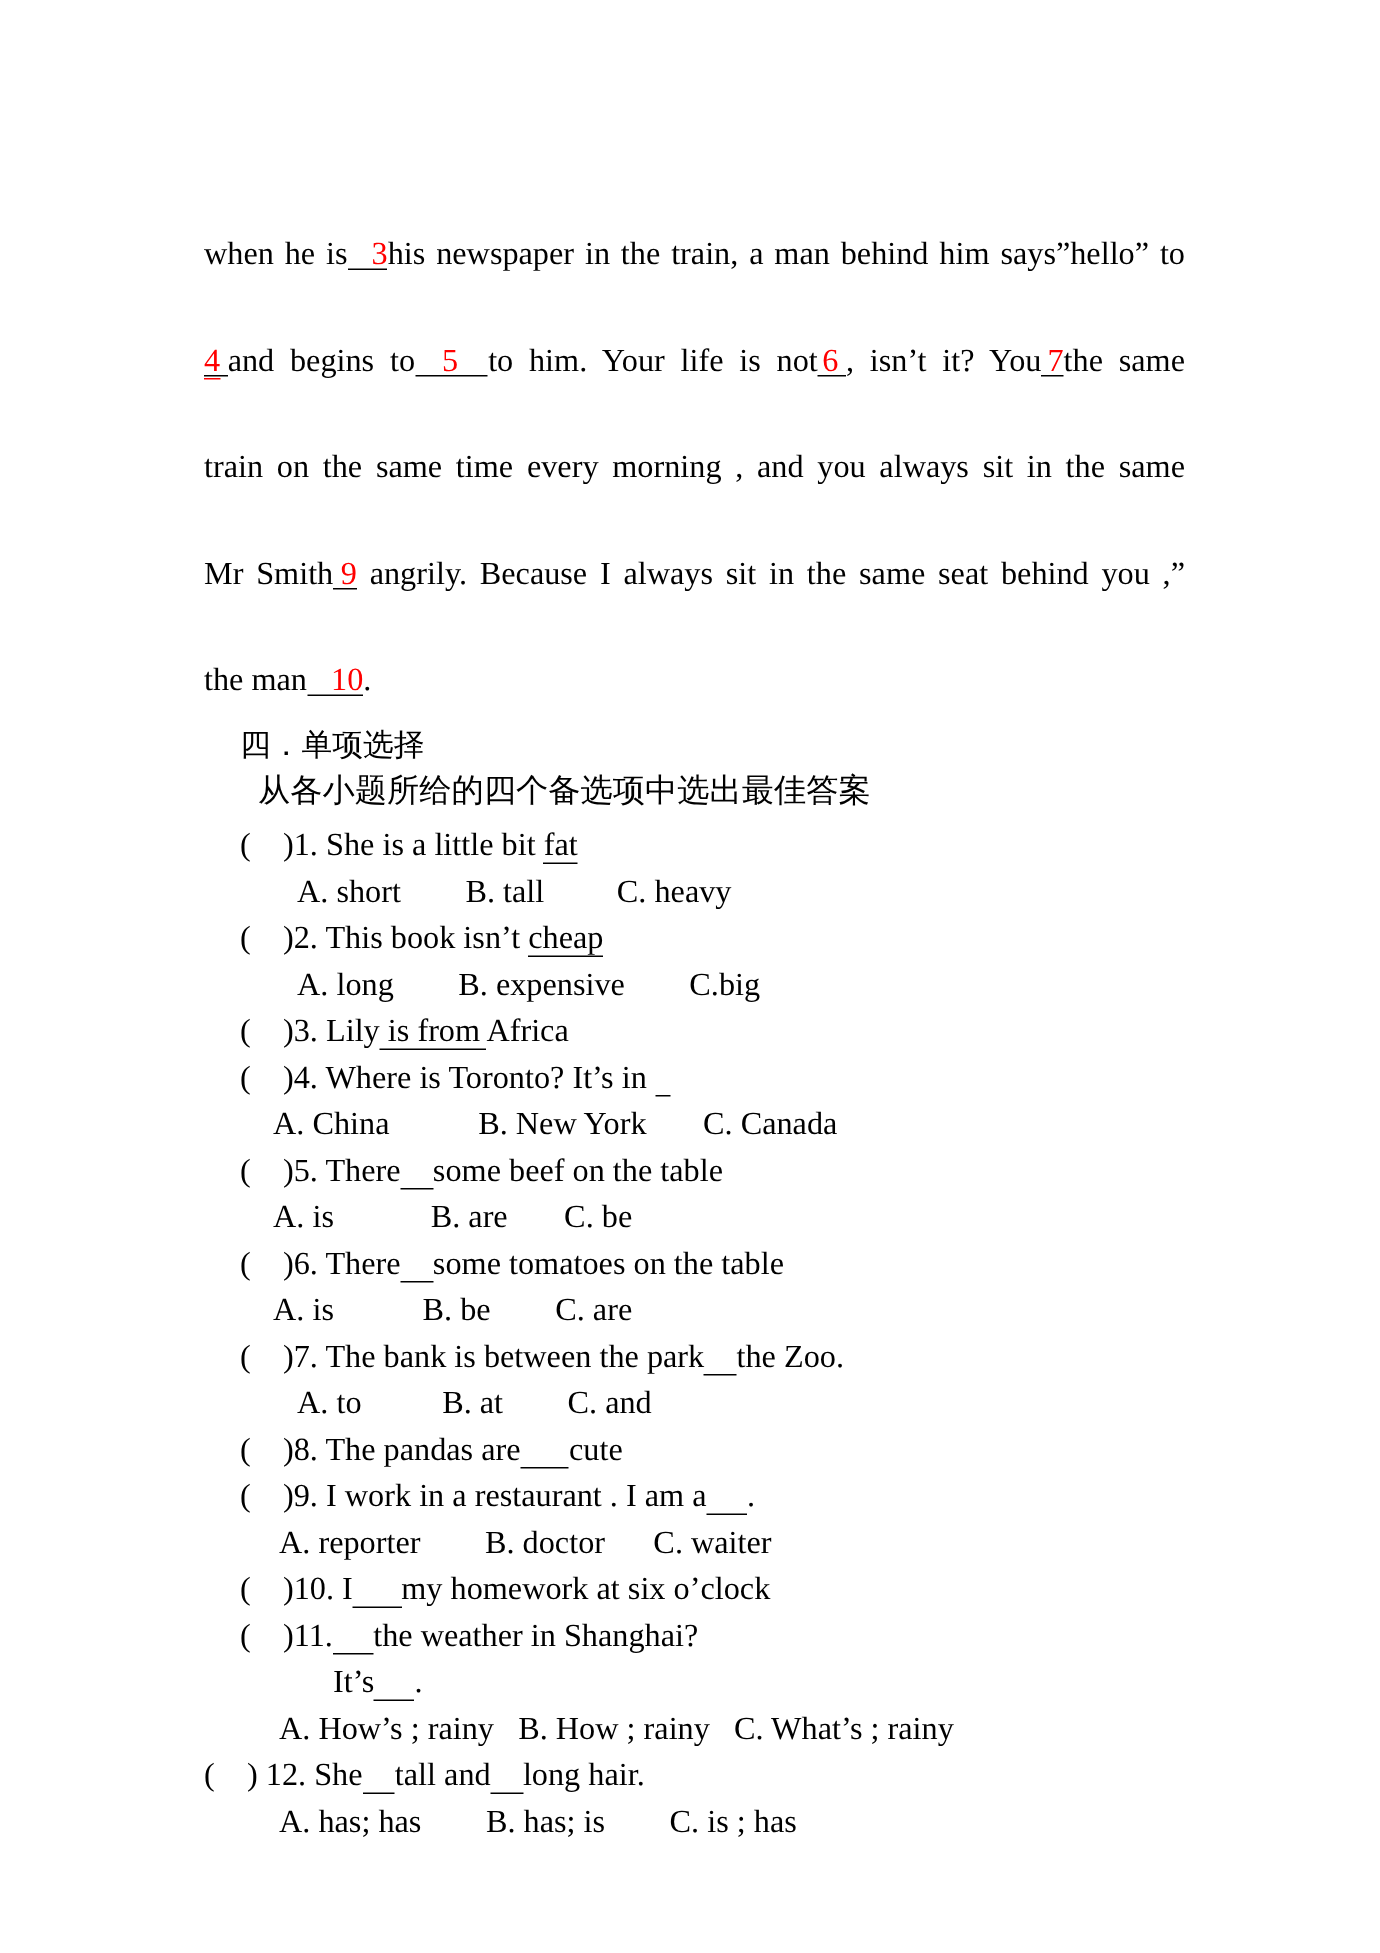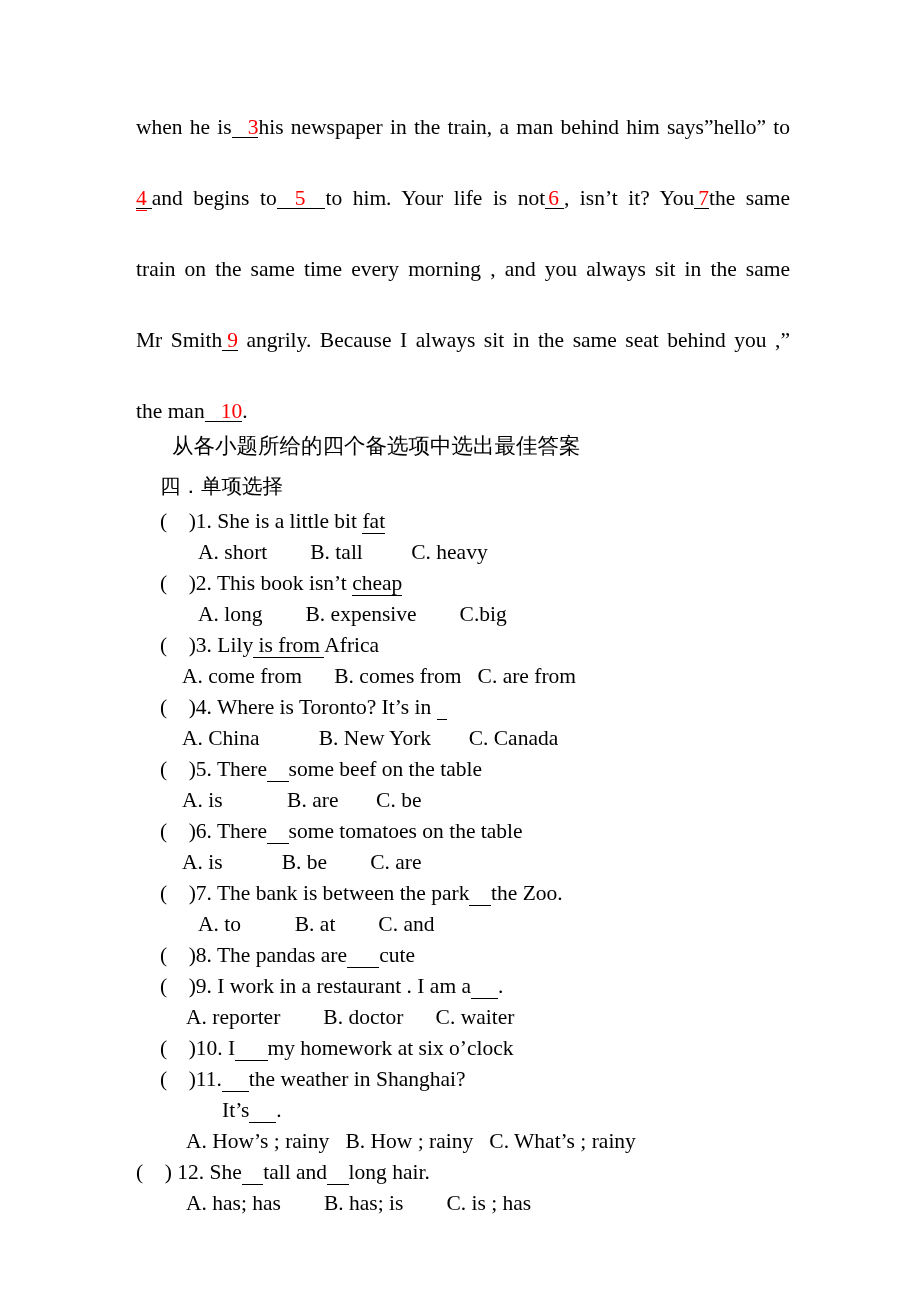--- a/index.html
+++ b/index.html
@@ -13,20 +13,21 @@
     font-family: "Liberation Serif", "DejaVu Serif", serif;
     color: #000000;
     overflow: hidden;
   }
   .page {
     position: relative;
     width: 920px;
     height: 946px;
     box-sizing: border-box;
     padding: 110px 130px 0 136px;
+    margin-top: 42px;
   }
 
   
   .cloze {
     font-size: 21.5px;
     line-height: 35.5px;
     text-align: justify;
     text-justify: inter-word;
     margin: 0;
   }
@@ -115,33 +116,32 @@
 
     <span class="jstretch">train on the same time every morning , and you always sit in the same</span>
 
 
     <span class="jstretch"><span>Mr Smith</span><span class="ul-k"><span class="sp" style="width:5px">&nbsp;</span><span class="blk-k">9</span></span><span> </span><span>angrily. Because I always sit in the same seat behind you ,”</span></span>
 
     <span class="jline"><span>the man</span><span class="ul-k"><span class="sp" style="width:16px">&nbsp;</span><span class="blk-k">10</span></span><span>.</span></span>
 
   </div>
 
+  <div class="cjk head-1">四．单项选择</div>
   <div class="cjk head-2">从各小题所给的四个备选项中选出最佳答案</div>
-  <div class="cjk head-1">四．单项选择</div>
 
   <div class="mcq">
 
     <div class="q"><span>(    )</span><span>1.</span><span> She is a little bit </span><u class="plain">fat</u><span></span></div>
     <div class="opts i1">A. short        B. tall         C. heavy</div>
 
     <div class="q"><span>(    )</span><span>2.</span><span> This book isn’t </span><u class="plain">cheap</u><span></span></div>
     <div class="opts i1">A. long        B. expensive        C.big</div>
 
     <div class="q"><span>(    )</span><span>3.</span><span> Lily</span><u class="plain"> is from </u><span>Africa</span></div>
-    <div class="opts i3">A. come from      B. comes from   C. are from</div>
 
     <div class="q"><span>(    )</span><span>4.</span><span> Where is Toronto? It’s in </span><u class="plain">  </u><span></span></div>
     <div class="opts i3">A. China           B. New York       C. Canada</div>
 
     <div class="q"><span>(    )</span><span>5.</span><span> There</span><u class="plain">    </u><span>some beef on the table</span></div>
     <div class="opts i3">A. is            B. are       C. be</div>
 
     <div class="q"><span>(    )</span><span>6.</span><span> There</span><u class="plain">    </u><span>some tomatoes on the table</span></div>
     <div class="opts i3">A. is           B. be        C. are</div>
 

